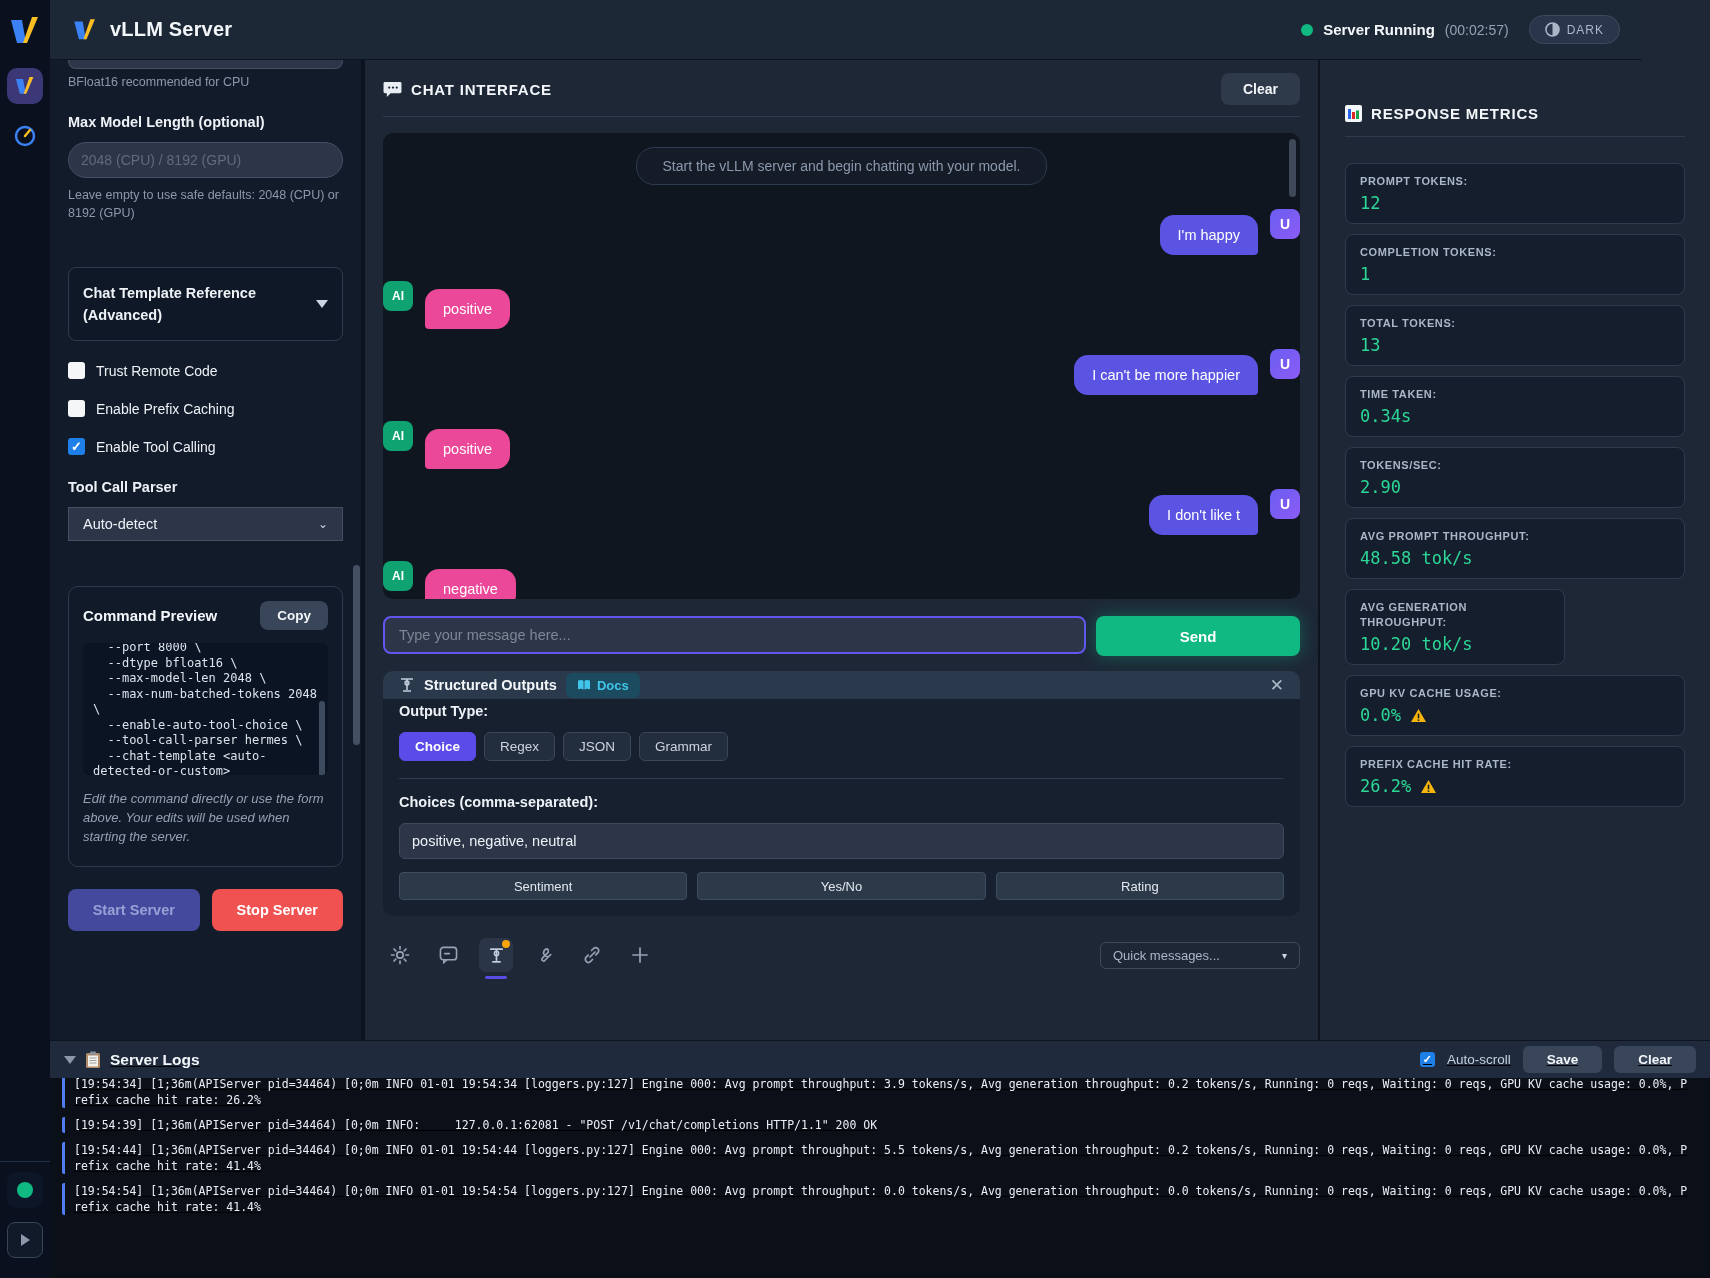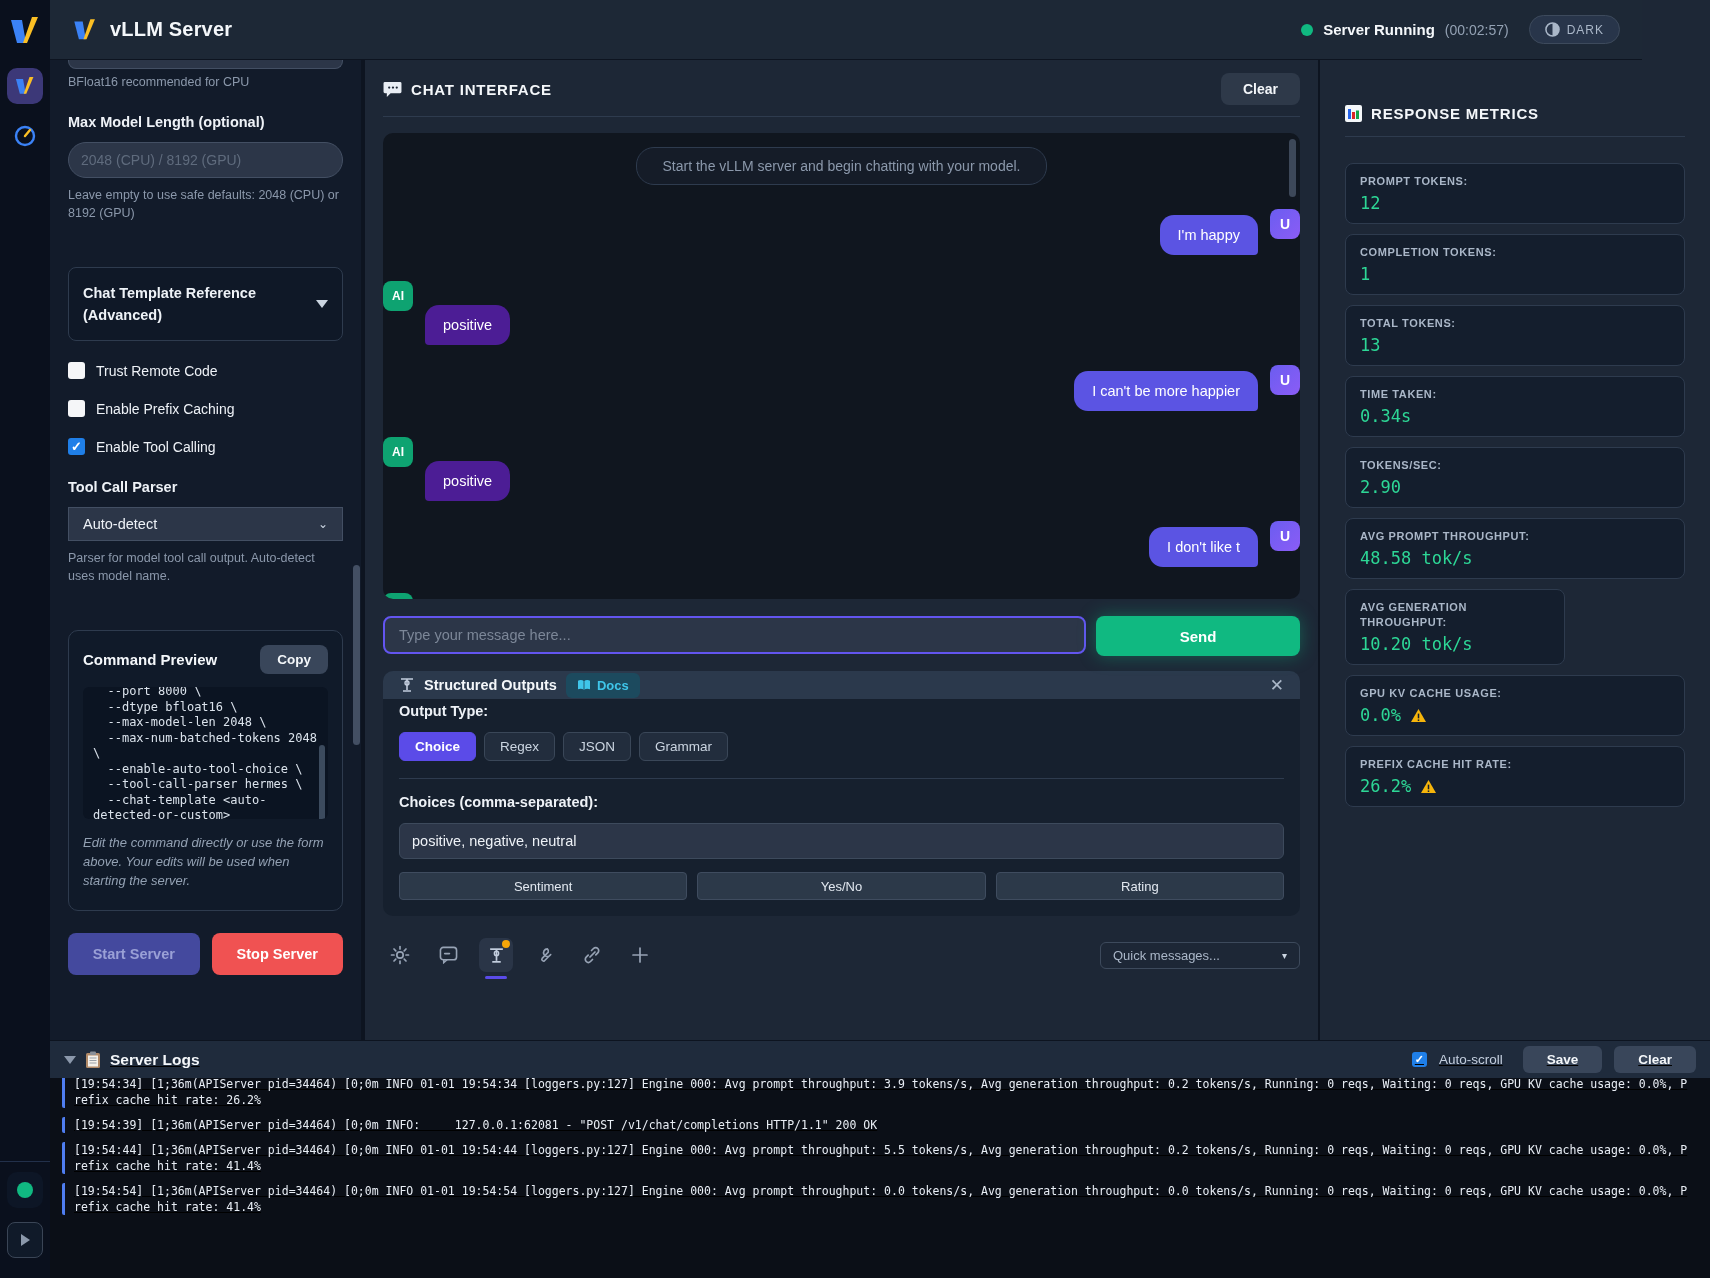--- a/index.html
+++ b/index.html
@@ -69,21 +69,21 @@
   .chat-div { height:1px; background:#2e3b4e; margin-top:8px; }
   .chat-box { position:relative; margin-top:16px; height:466px; background:#10161f; border-radius:10px; padding:14px 0; overflow:hidden; }
   .chat-scroll { position:absolute; right:4px; top:6px; width:7px; height:58px; background:#3d4859; border-radius:4px; }
   .notice { width:fit-content; margin:0 auto; background:#151c28; border:1px solid #2e3b4e; border-radius:18px; color:#8b98ab; font-size:14px; padding:10px 26px; }
   .msg-row { display:flex; align-items:flex-start; margin-top:26px; }
   .msg-row.user { justify-content:flex-end; }
   .avatar { width:30px; height:30px; border-radius:8px; display:flex; align-items:center; justify-content:center; color:#fff; font-weight:bold; flex:0 0 auto; }
   .avatar.ai { background:#0ea371; font-size:12px; margin-right:12px; }
   .avatar.u { background:linear-gradient(135deg,#6b5df0,#8b5cf6); font-size:14px; margin-left:12px; margin-top:-6px; }
   .bubble { max-width:420px; padding:12px 18px; font-size:14.5px; color:#fff; border-radius:14px; }
-  .bubble.ai { background:#4c1d95; border-bottom-left-radius:4px; margin-top:24px; }
+  .bubble.ai { background:#ec4899; border-bottom-left-radius:4px; margin-top:8px; }
   .bubble.user { background:#5b54e3; border-bottom-right-radius:4px; }
   .input-row { display:flex; gap:10px; margin-top:17px; }
   .chat-input { flex:1; height:38px; background:#2c3648; border:2px solid #6355f0; border-radius:8px; color:#e2e8f0; font-size:14.5px; padding:0 14px; font-family:"Liberation Sans",sans-serif; }
   .chat-input::placeholder { color:#7c8798; }
   .send-btn { width:204px; height:40px; background:#10b981; border-radius:8px; color:#fff; font-weight:bold; font-size:15px; display:flex; align-items:center; justify-content:center; box-shadow:0 0 18px rgba(16,185,129,.4); cursor:pointer; }
   .so-panel { margin-top:15px; border-radius:10px; overflow:hidden; }
   .so-head { height:28px; background:#2b394c; display:flex; align-items:center; padding:0 16px; gap:9px; }
   .so-title { color:#f4f7fa; font-size:14.5px; font-weight:bold; }
   .docs-btn { display:flex; align-items:center; gap:6px; background:#1c4a5e; border-radius:6px; padding:5px 11px; color:#3fc6ea; font-weight:bold; font-size:13px; cursor:pointer; }
   .so-close { margin-left:auto; color:#aab7c8; font-size:17px; cursor:pointer; }
@@ -114,21 +114,21 @@
   .m-label { color:#aab7c8; font-size:11px; font-weight:bold; letter-spacing:.6px; line-height:15px; }
   .m-value { color:#2dd796; font-family:"DejaVu Sans Mono",monospace; font-size:17px; margin-top:4px; display:flex; align-items:center; gap:9px; }
 
   
   .logs { position:absolute; left:50px; top:1040px; width:1660px; height:238px; z-index:10;text-decoration:underline; }
   .logs-head { height:38px; background:#1f2b3c; border-top:1px solid #0d1420; display:flex; align-items:center; padding:0 14px; gap:9px; }
   .logs-tri { width:0; height:0; border-left:6px solid transparent; border-right:6px solid transparent; border-top:8px solid #8b98ab; cursor:pointer; }
   .logs-title { color:#f4f7fa; font-size:15.5px; font-weight:bold; }
   .logs-right { margin-left:auto; display:flex; align-items:center; gap:12px; }
   .cb-sm { width:15px; height:15px; border-radius:3px; background:#1f7fe8; color:#fff; font-size:11px; font-weight:bold; display:flex; align-items:center; justify-content:center; cursor:pointer; }
-  .autoscroll-lbl { color:#c3cede; font-size:13.5px; margin-right:8px; }
+  .autoscroll-lbl { color:#c3cede; font-size:13.5px; }
   .log-btn { background:#39465a; border-radius:6px; color:#f4f7fa; font-weight:bold; font-size:13.5px; padding:6px 24px; cursor:pointer; }
   .logs-body { height:200px; background:#0b0f17; padding:6px 16px 0 12px; overflow:hidden; }
   .log-entry { border-left:3px solid #4f7df0; border-radius:2px; padding-left:9px; margin-bottom:9px; font-family:"DejaVu Sans Mono",monospace; font-size:11.5px; line-height:16px; color:#e9eef5; word-break:break-all; white-space:pre-wrap; }
   .log-entry.clip { margin-top:-8px; }
 
   svg { display:block; }
 </style>
 </head>
 <body>
 
@@ -215,21 +215,20 @@
       <div class="cb-row">
         <span class="cb on">✓</span>
         <span class="cb-label">Enable Tool Calling</span>
       </div>
 
       <div class="fld-label" style="margin-top:24px">Tool Call Parser</div>
       <div class="select-box">
         <span>Auto-detect</span>
         <span class="chev">⌄</span>
       </div>
-      <div class="fld-help">Parser for model tool call output. Auto-detect uses model name.</div>
 
       <div class="cmd-card">
         <div class="cmd-head">
           <span class="cmd-title">Command Preview</span>
           <span class="copy-btn">Copy</span>
         </div>
         <div class="code-wrap">
           <pre class="code-pre">  --port 8000 \
   --dtype bfloat16 \
   --max-model-len 2048 \

